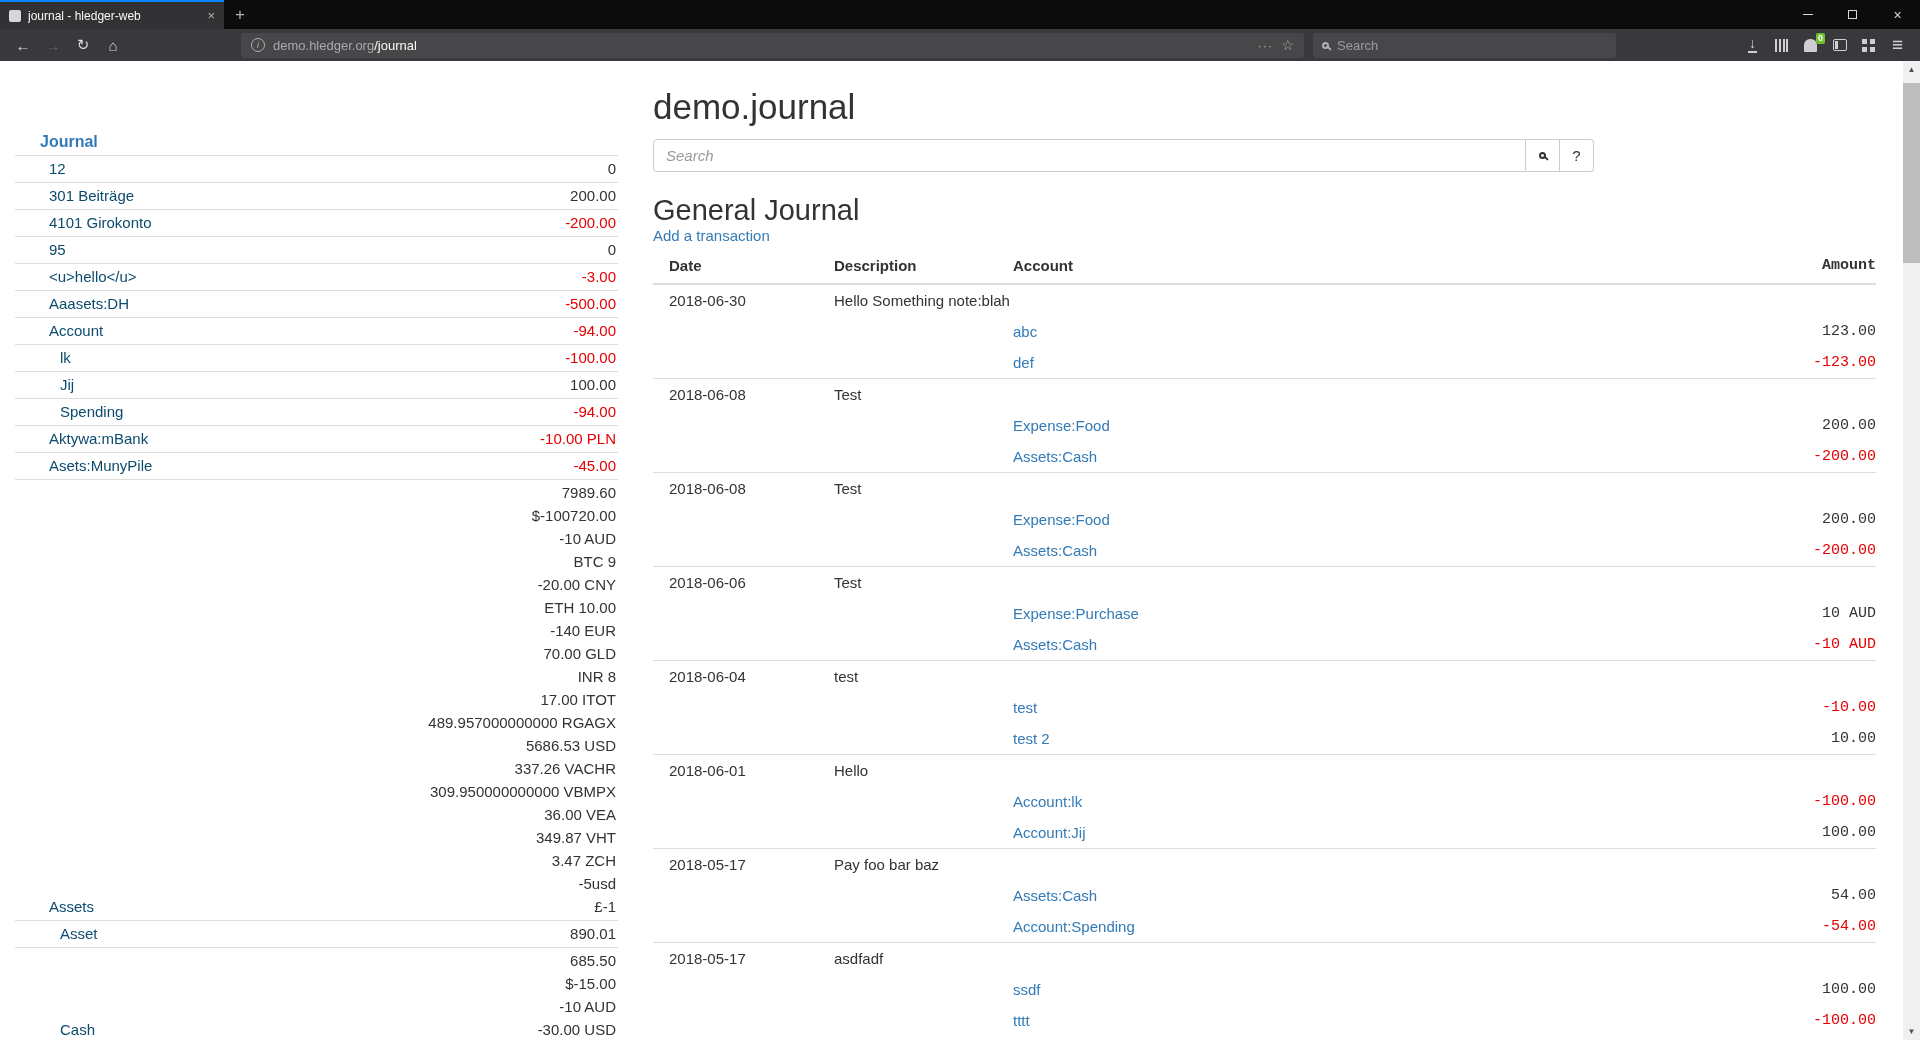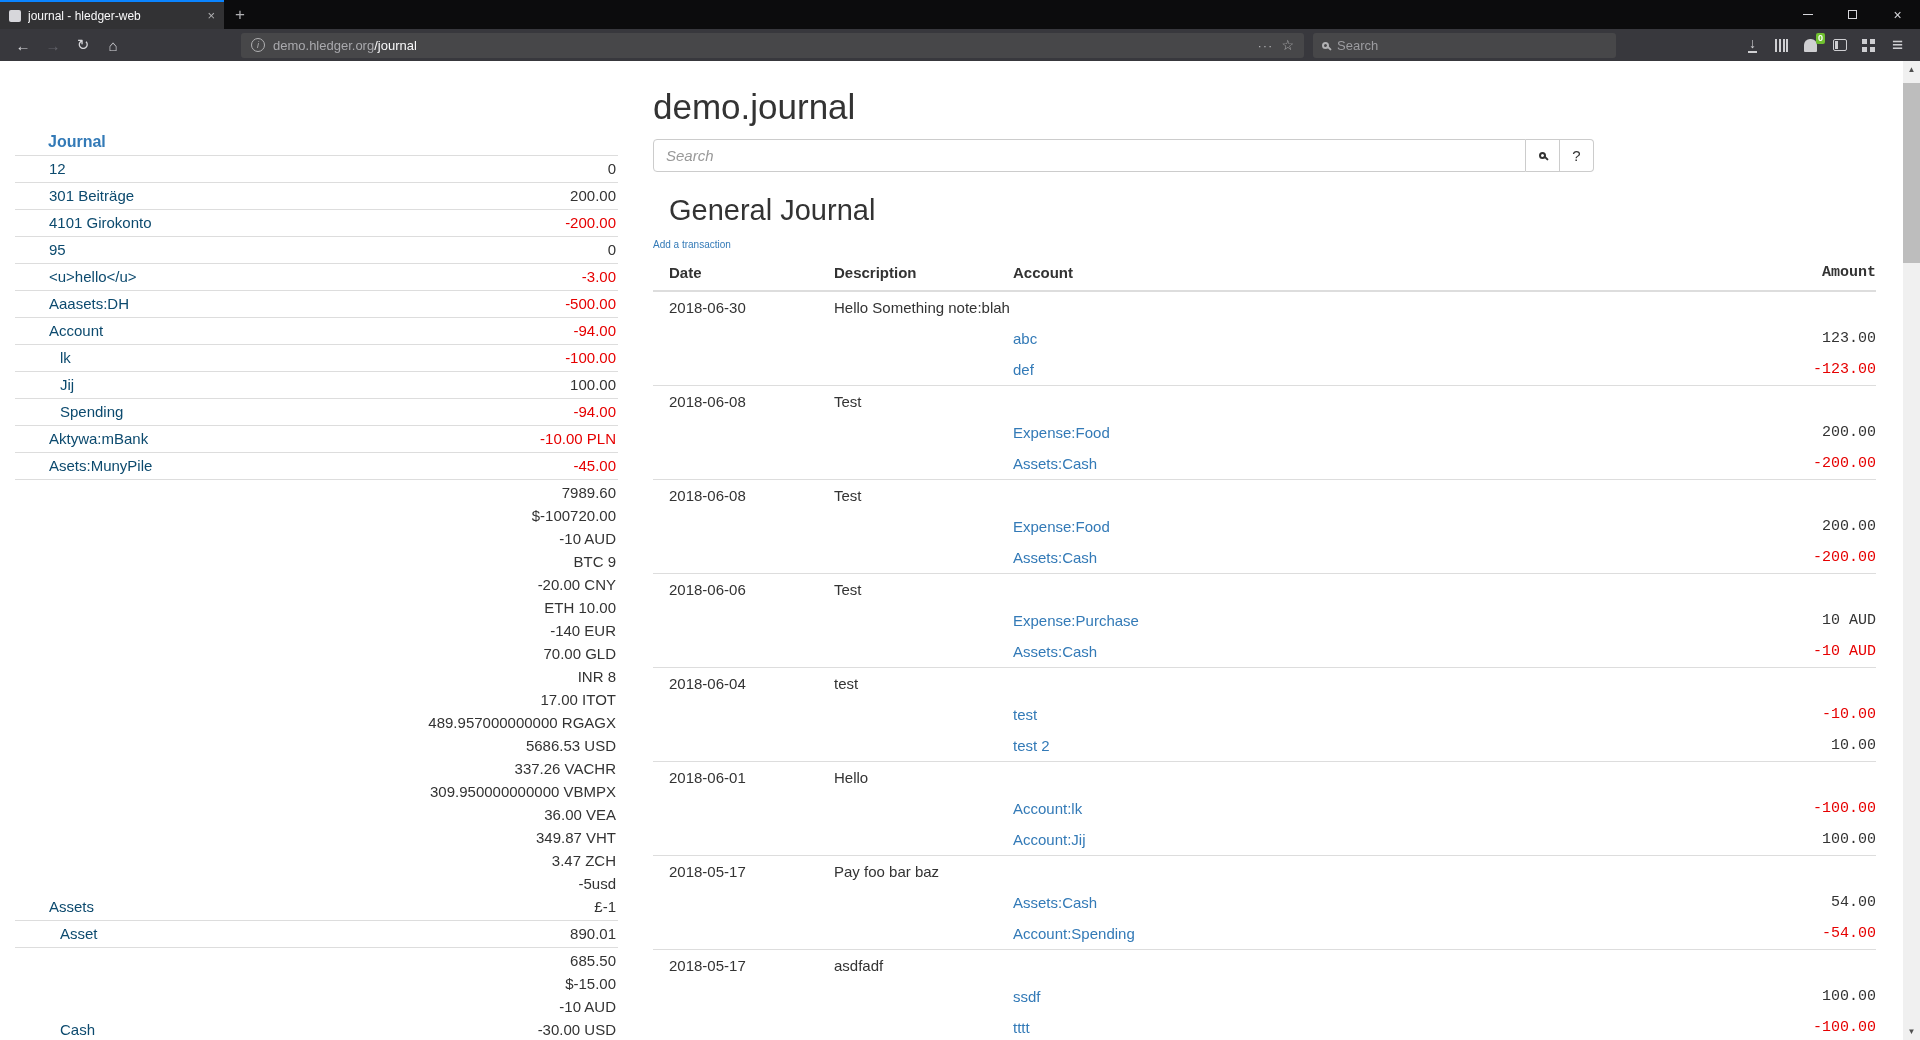--- a/index.html
+++ b/index.html
@@ -57,39 +57,39 @@
     box-shadow:8px 0 0 currentColor, 0 8px 0 currentColor, 8px 8px 0 currentColor;
     margin:0 8px 8px 0; }
   .menu-glyph { font-size:19px; }
 
   
   .viewport { position:relative; height:979px; background:#fff; overflow:hidden; }
 
   
   .sidebar { position:absolute; left:15px; top:70px; width:603px; font-size:15px; color:#333; }
   .side-heading { border-bottom:1px solid var(--border,#ddd); padding:2px 0 4px 25px; }
-  .side-heading a { color:var(--link,#337ab7); font-weight:bold; font-size:16px; text-decoration:none;margin-left:8px; }
+  .side-heading a { color:var(--link,#337ab7); font-weight:bold; font-size:16px; text-decoration:none; }
   .side-row { display:flex; align-items:flex-end; border-bottom:1px solid var(--border,#ddd); padding:1px 0 2px; }
   .side-name { padding-left:34px; line-height:23px; color:#0c4a6e; white-space:nowrap; }
   .side-name.ind1 { padding-left:45px; }
   .side-amts { margin-left:auto; text-align:right; line-height:23px; padding-right:2px; }
   .side-amts .neg { color:var(--negative,#e60000); }
 
   
   .main { position:absolute; left:653px; top:0; width:1223px; color:#333; }
   .main h1 { margin:26px 0 12px; font-size:35px; font-weight:400; color:#333; }
   .searchform { display:flex; width:941px; height:33px; }
   .searchform input { flex:1; border:1px solid #ccc; border-radius:4px 0 0 4px; padding:0 12px;
     font-size:15px; color:#555; outline:none; font-family:inherit; }
   .searchform input::placeholder { color:#999; font-style:italic; opacity:1; }
   .sbtn { width:34px; border:1px solid #ccc; border-left:none; background:#fff; display:flex;
     align-items:center; justify-content:center; font-size:15px; color:#333; padding:0; font-family:inherit; cursor:pointer; }
   .sbtn.help { border-radius:0 4px 4px 0; }
-  .main h2 { margin:22px 16px 0; font-size:29px; font-weight:500; color:#333; }
-  .addlink { display:inline-block; margin-top:12px; color:var(--link,#337ab7); font-size:10px; text-decoration:none; }
+  .main h2 { margin:22px 0 0; font-size:29px; font-weight:500; color:#333; }
+  .addlink { display:inline-block; color:var(--link,#337ab7); font-size:15px; text-decoration:none; }
 
   .jtable { margin-top:6px; }
   .trow { display:grid; grid-template-columns:181px 179px 1fr 220px; }
   .trow > div { padding-top:5px; padding-bottom:4px; line-height:22px; font-size:15px; }
   .trow > div:first-child { padding-left:16px; }
   .trow.thead { font-weight:bold; border-bottom:2px solid var(--border,#ddd); }
   .trow.thead > div { padding-top:4px; padding-bottom:6px; }
   .amt, .amt-col { text-align:right;font-family:Liberation Mono, monospace; }
   .amt.neg { color:var(--negative,#e60000); }
   .tx-block { border-top:1px solid var(--border,#ddd); }

